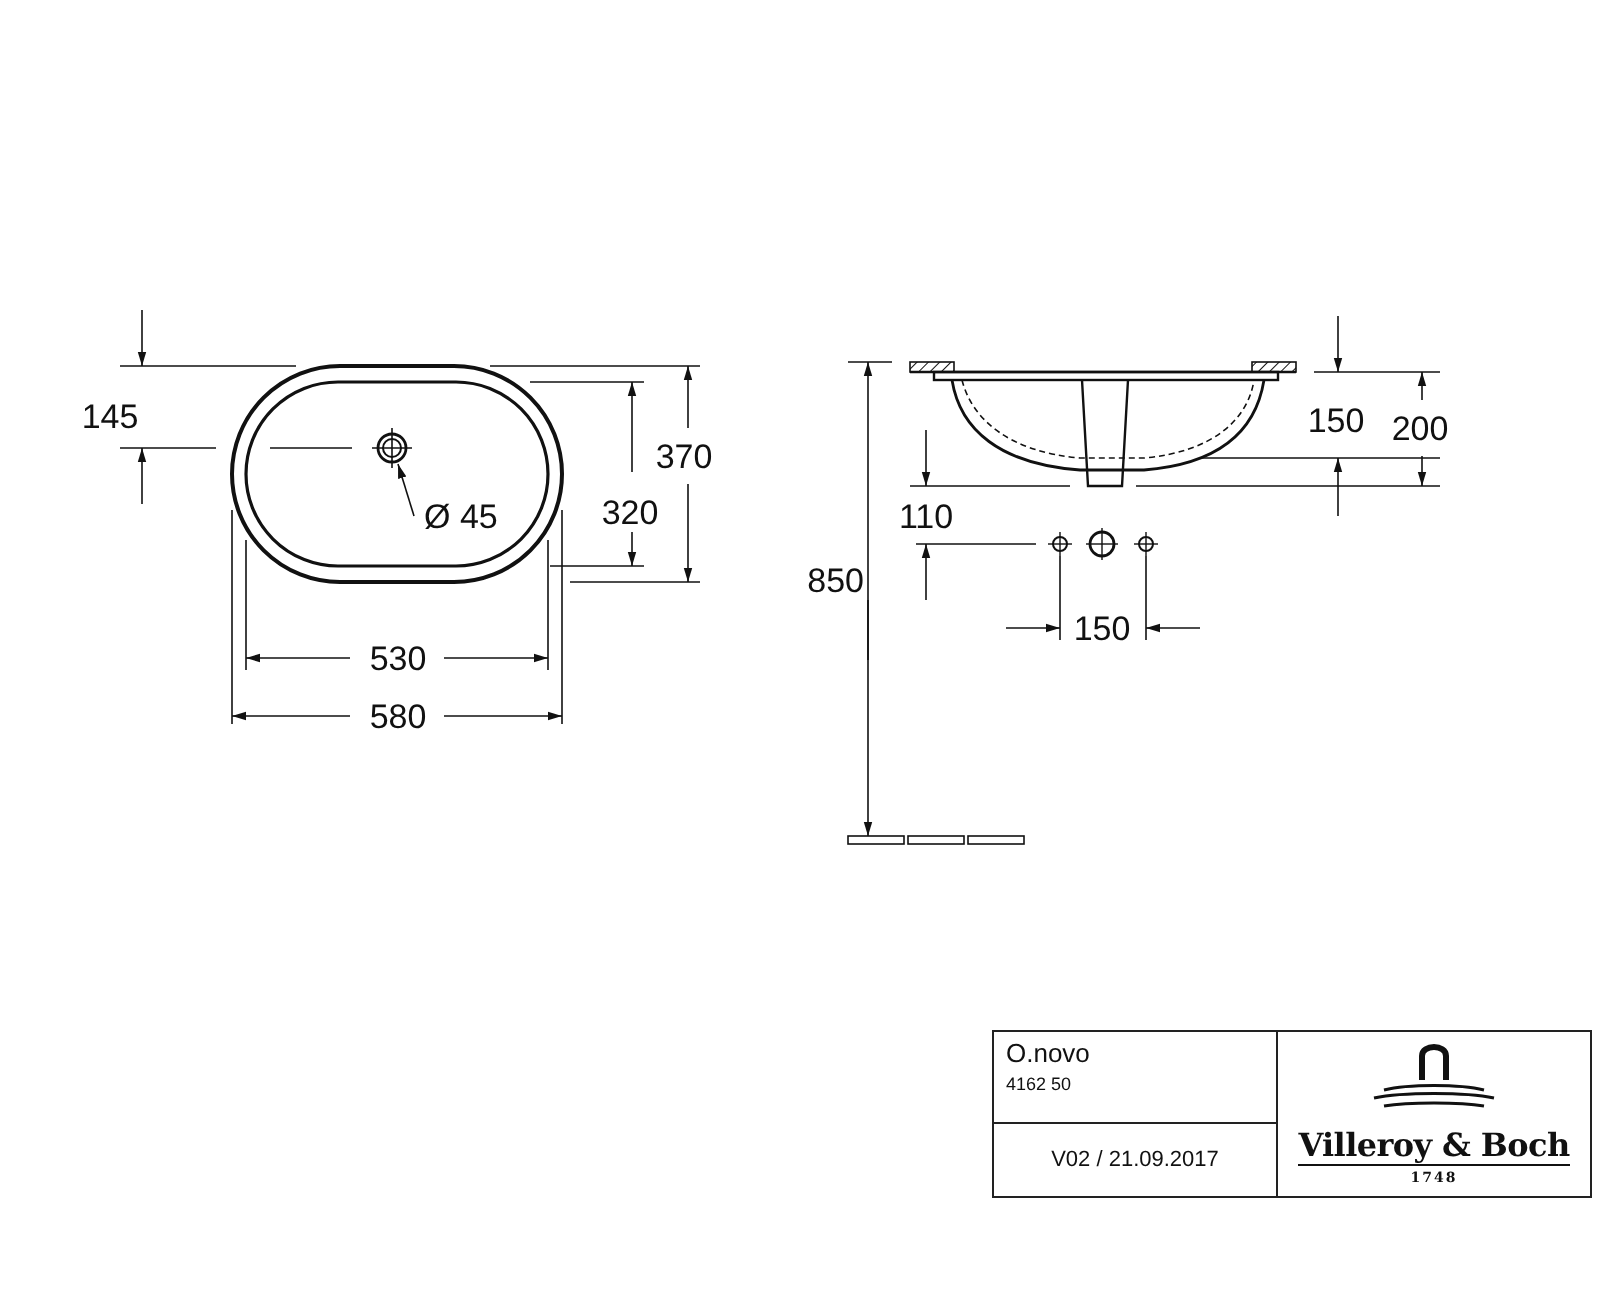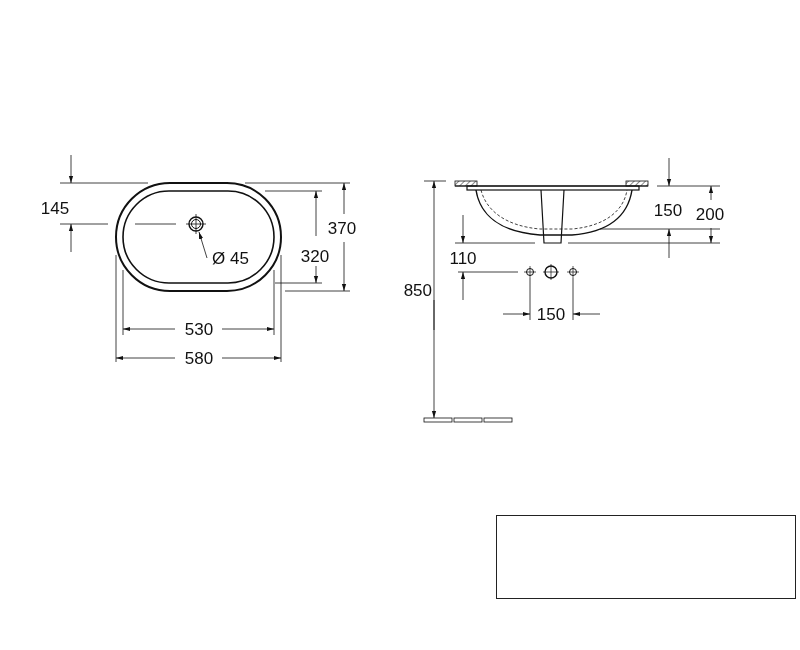--- a/index.html
+++ b/index.html
@@ -142,13 +142,31 @@
   </g>
 
   <text class="dim" x="432" y="296" text-anchor="end">850</text>
   <text class="dim" x="463" y="264" text-anchor="middle">110</text>
   <text class="dim" x="551" y="320" text-anchor="middle">150</text>
   <text class="dim" x="668" y="216" text-anchor="middle">150</text>
   <text class="dim" x="710" y="220" text-anchor="middle">200</text>
 </svg>
 
 <div class="tb">
+  <div class="tb-left">
+    <div class="tb-top">
+      <div class="tb-name">O.novo</div>
+      <div class="tb-code">4162 50</div>
+    </div>
+    <div class="tb-version">V02 / 21.09.2017</div>
+  </div>
+  <div class="tb-right">
+    <svg width="156" height="46" viewBox="0 0 156 46" style="position:absolute;left:0;top:0;">
+      <path d="M72,24 L72,12 C72,6 84,6 84,12 L84,24" fill="none" stroke="#111" stroke-width="3"></path>
+      <path d="M53,29 C65,26 91,26 103,29" fill="none" stroke="#111" stroke-width="1.5"></path>
+      <path d="M48,33 C62,30 94,30 108,33" fill="none" stroke="#111" stroke-width="1.5"></path>
+      <path d="M53,37 C65,35 91,35 103,37" fill="none" stroke="#111" stroke-width="1.5"></path>
+    </svg>
+    <div class="brand">Villeroy &amp; Boch</div>
+    <div style="position:absolute;left:10px;right:10px;top:66px;border-top:1.2px solid #111;"></div>
+    <div class="brand-year">1748</div>
+  </div>
 </div>
 
 </body></html>

